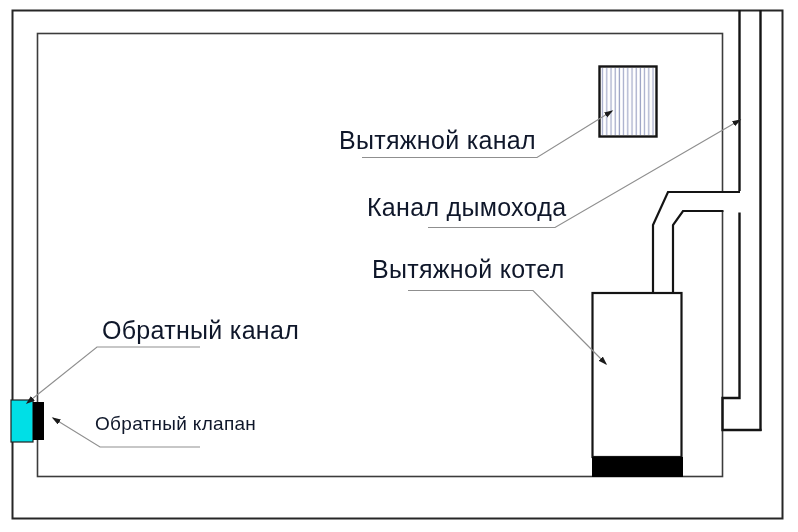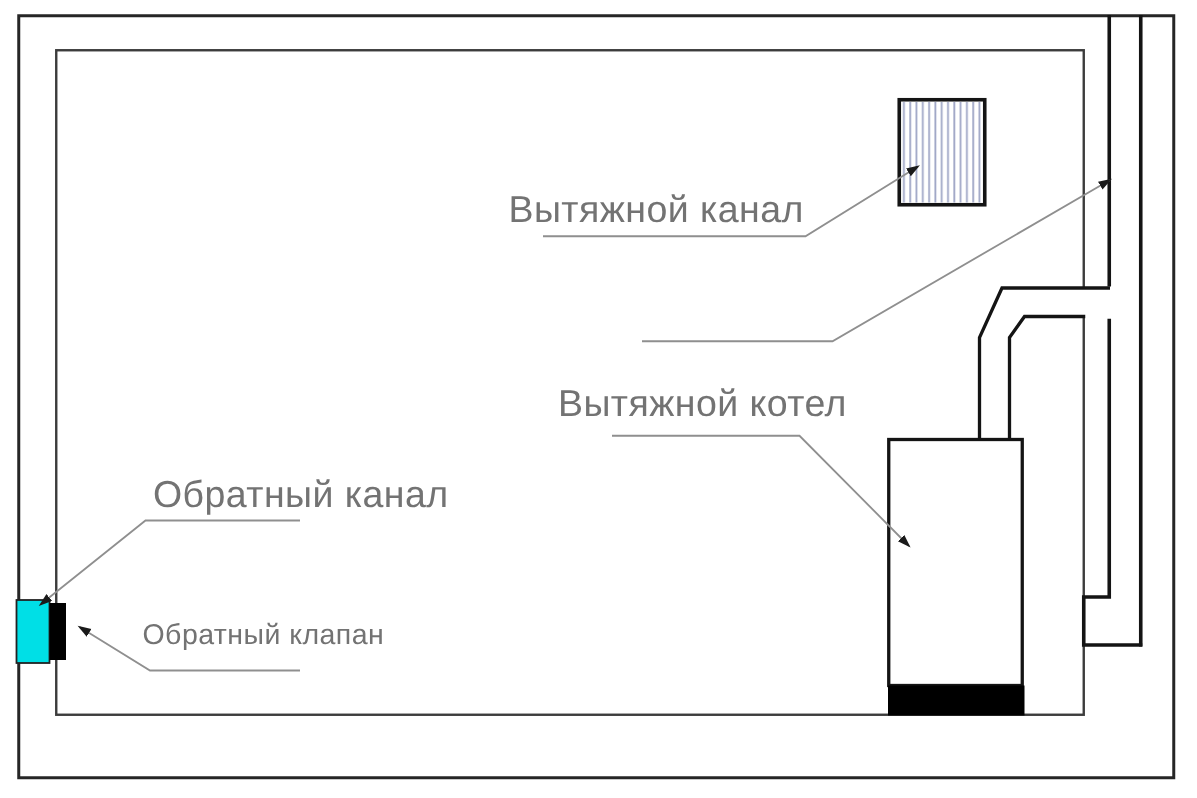--- a/index.html
+++ b/index.html
@@ -6,21 +6,21 @@
   .stage{
     position:relative;
     width:798px;height:532px;
     background:#ffffff;
     overflow:hidden;
     font-family:"Liberation Sans", sans-serif;
   }
   .stage svg{position:absolute;left:0;top:0;}
   .lbl{
     position:absolute;
-    color:#737373;
+    color:#0f172a;
     font-size:25px;
     line-height:1.05;
     white-space:nowrap;
     letter-spacing:0.3px;
   }
   .lbl.big{font-size:19px;}
 </style>
 </head>
 <body>
 
@@ -61,20 +61,21 @@
 
     <path d="M362,157.5 H537 L612,111" fill="none" stroke="#8f8f8f" stroke-width="1.2" marker-end="url(#arw)"></path>
     <path d="M428,227.5 H555 L740,120" fill="none" stroke="#8f8f8f" stroke-width="1.2" marker-end="url(#arw)"></path>
     <path d="M408,290.5 H533 L606,364" fill="none" stroke="#8f8f8f" stroke-width="1.2" marker-end="url(#arw)"></path>
     <path d="M200,347 H97 L27,403" fill="none" stroke="#8f8f8f" stroke-width="1.2" marker-end="url(#arw)"></path>
     <path d="M200,447 H100 L53,418" fill="none" stroke="#8f8f8f" stroke-width="1.2" marker-end="url(#arw)"></path>
   </svg>
 
   <div class="lbl" style="left:339px;top:127px;">Вытяжной канал</div>
 
+  <div class="lbl" style="left:367px;top:194px;">Канал дымохода</div>
 
   <div class="lbl" style="left:372px;top:256px;">Вытяжной котел</div>
 
   <div class="lbl" style="left:102px;top:317px;">Обратный канал</div>
 
   <div class="lbl big" style="left:95px;top:414px;">Обратный клапан</div>
 
 </div>
 
 </body></html>

